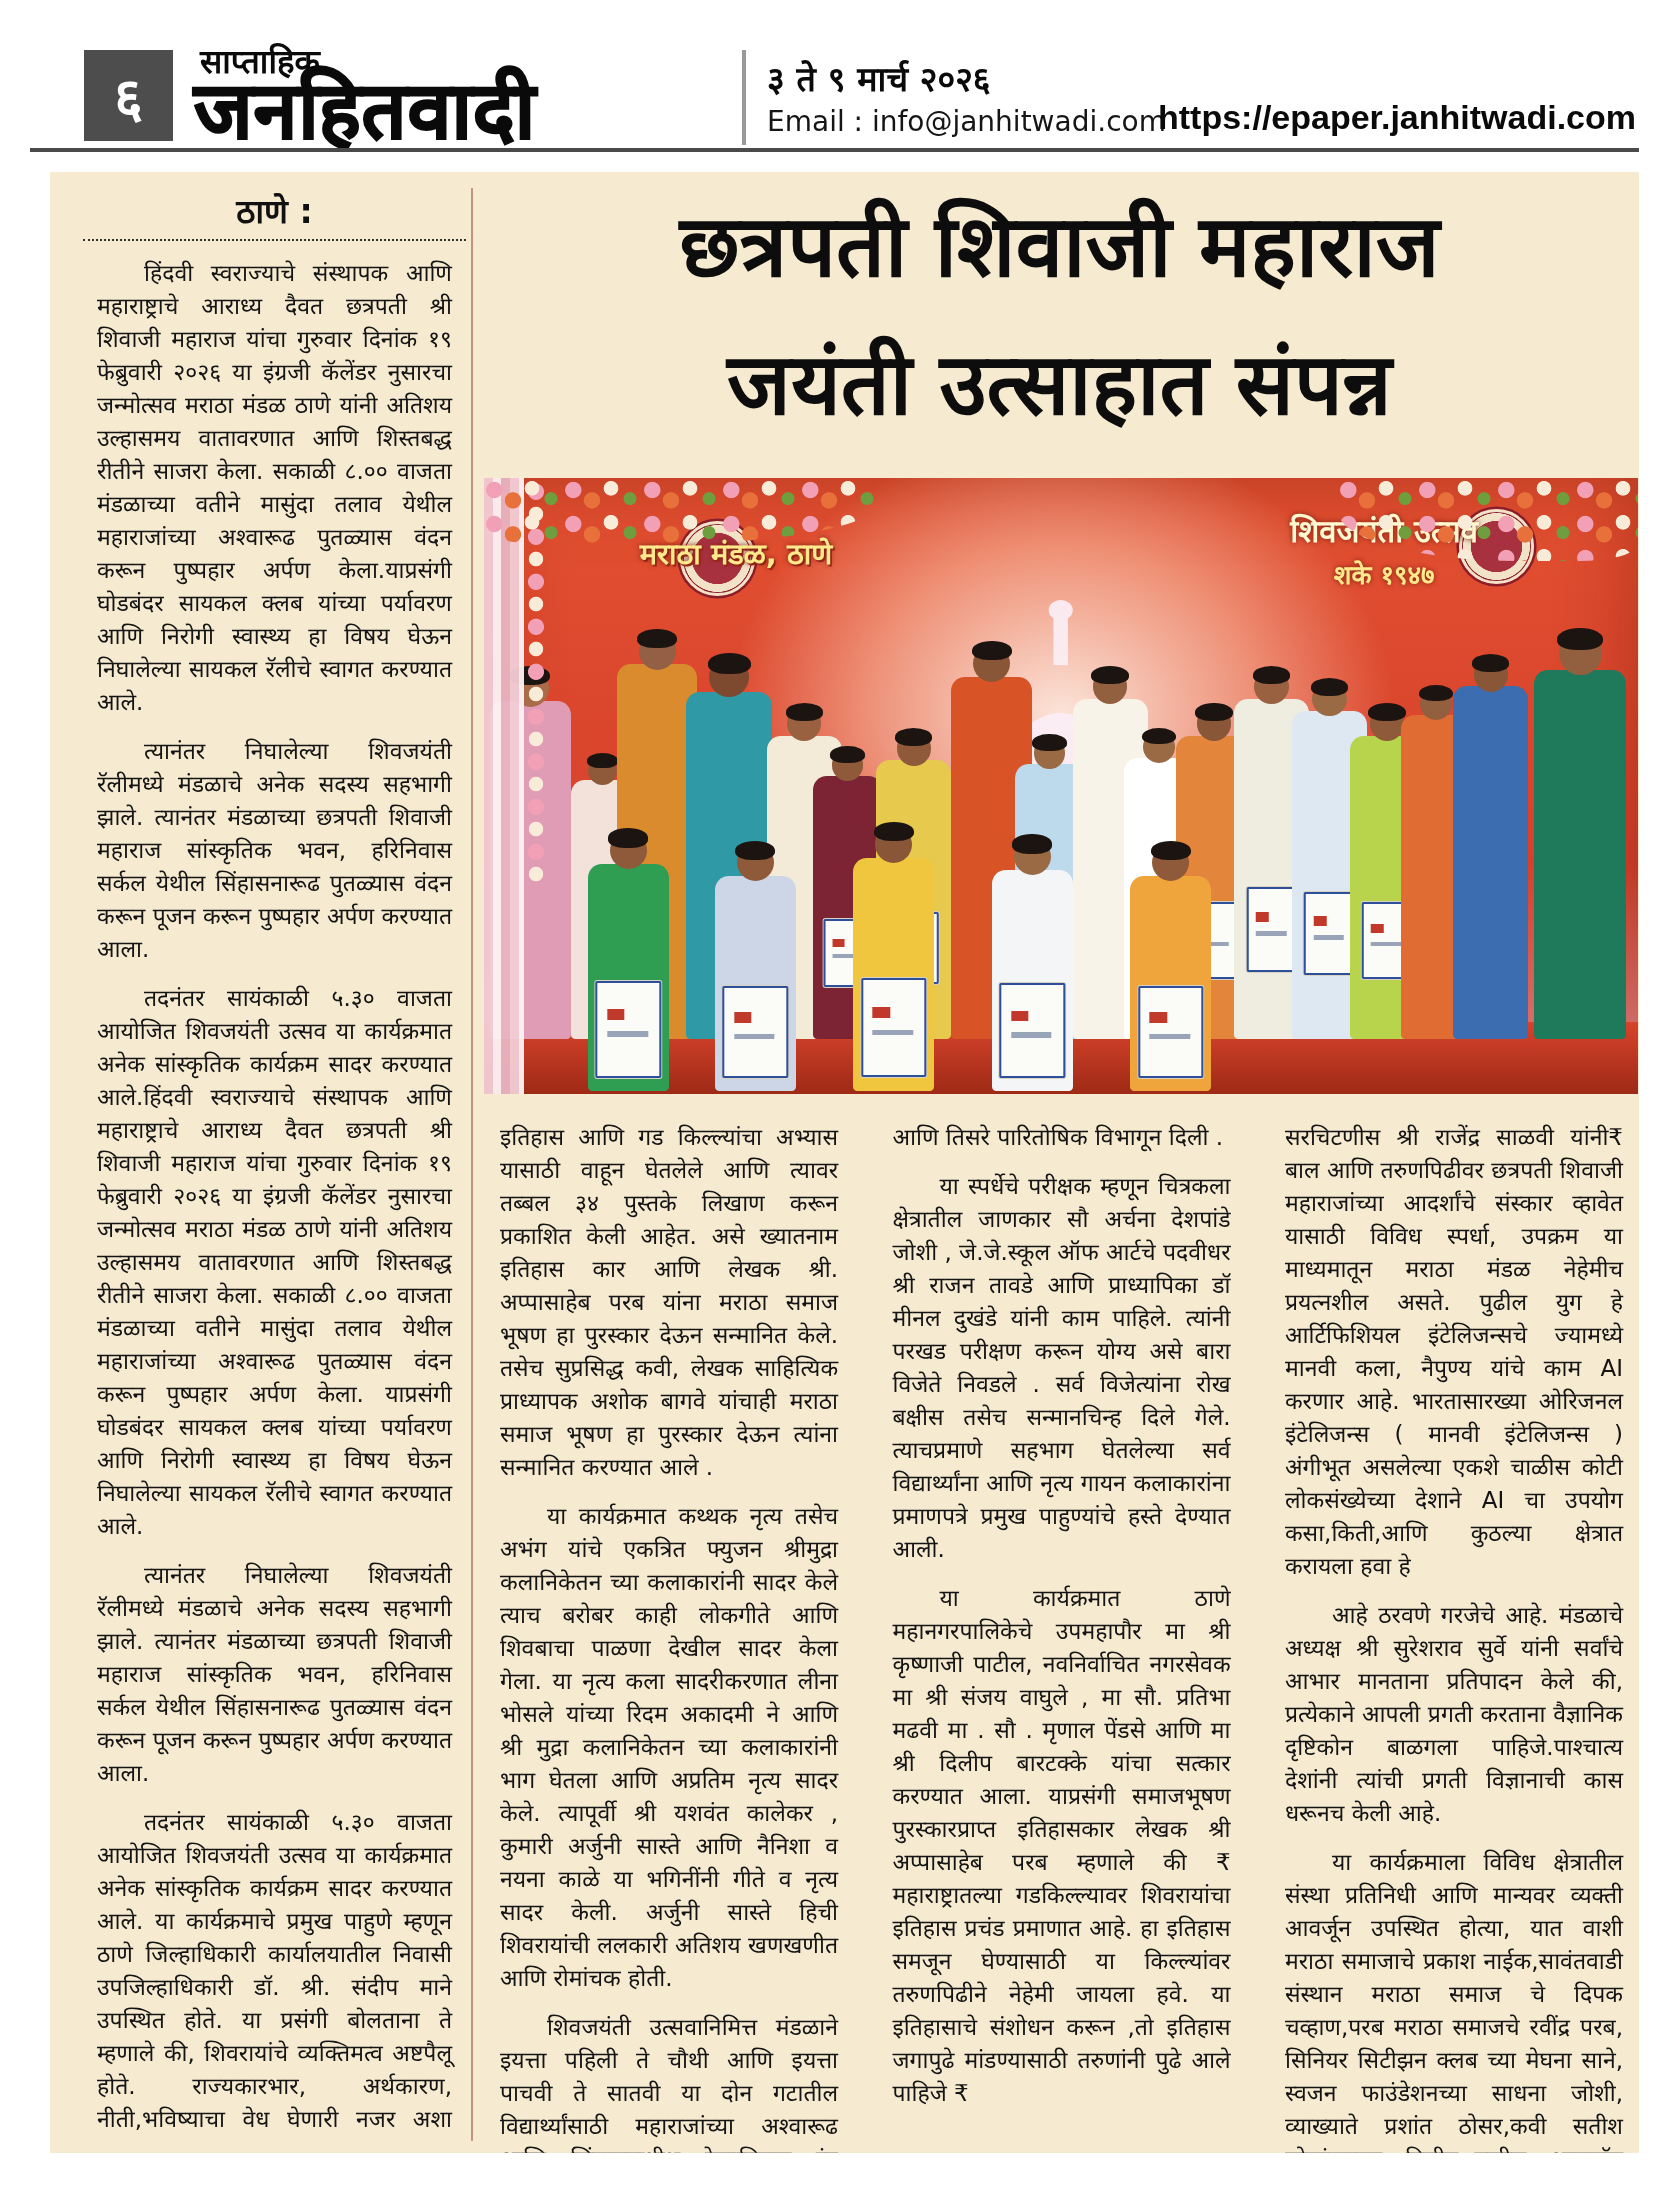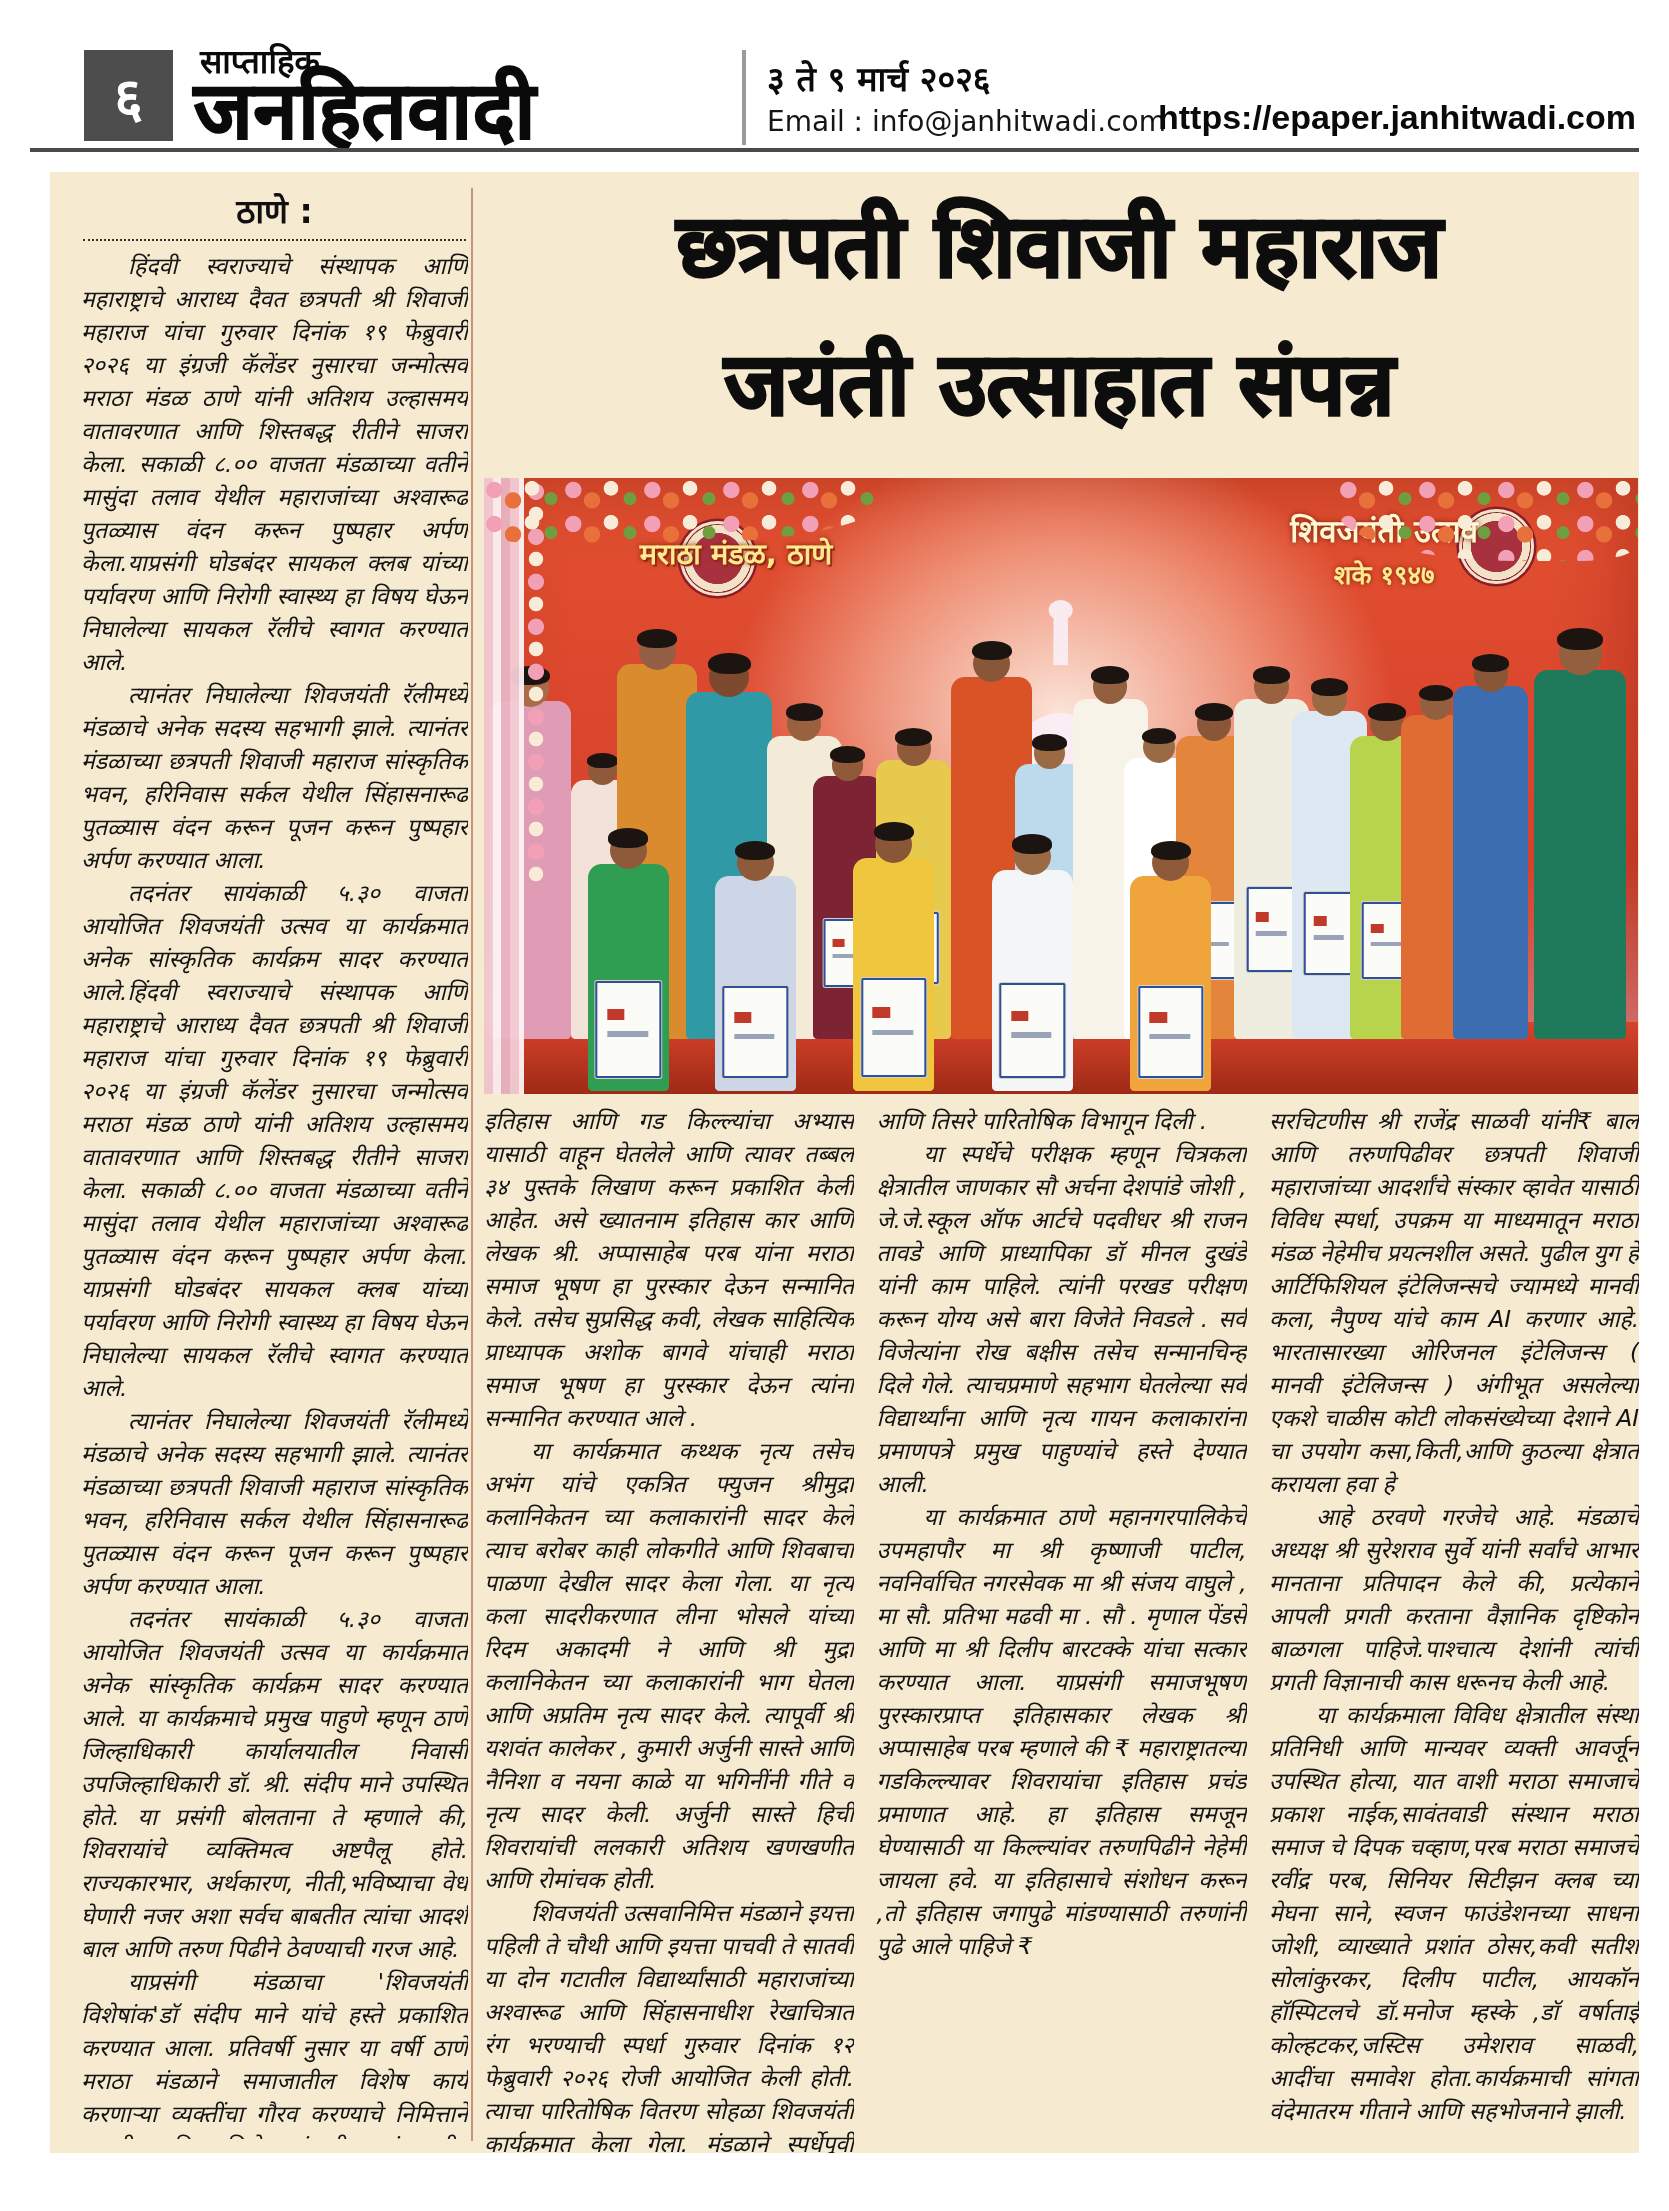--- a/index.html
+++ b/index.html
@@ -20,24 +20,24 @@
         font-weight:900;-webkit-text-stroke:1.7px #0a0a0a;color:#0a0a0a;}
   .website{position:absolute;right:33px;top:98px;font-size:34px;font-weight:bold;
         font-family:Liberation Sans, sans-serif;color:#0a0a0a;text-decoration:none;}
   .head-rule{position:absolute;left:30px;top:148px;width:1609px;height:4.3px;background:#4a4a4a;}
   
   .article{position:absolute;left:50px;top:172px;width:1589px;height:1981px;background:#f6ead0;}
   .col-rule{position:absolute;left:421px;top:15.5px;width:1.7px;height:1953px;background:#8a2b1e;opacity:.45;}
   .left-col{position:absolute;left:31px;top:15.5px;width:387px;height:1951px;overflow:hidden;}
   .dateline{text-align:center;font-size:33px;font-weight:bold;padding-bottom:6.9px;
         border-bottom:2.6px dotted #333;margin:0 1.7px 8.6px 1.7px;}
-  .para{margin:0;font-size:23px;line-height:33px;text-align:justify;text-indent:47px;color:#141414;font-style:italic;}
+  .para{margin:16px;font-size:23px;line-height:33px;text-align:justify;text-indent:47px;color:#141414;}
   .para.noindent{text-indent:0;}
   .headline{position:absolute;left:430px;top:5.2px;width:1159px;text-align:center;
-        font-size:86px;line-height:138px;font-weight:700;color:#0d0d0d;-webkit-text-stroke:2.6px #0d0d0d;}
+        font-size:86px;line-height:138px;font-weight:400;color:#0d0d0d;-webkit-text-stroke:2.6px #0d0d0d;}
   
   .photo{position:absolute;left:434px;top:306px;width:1154px;height:616px;overflow:hidden;
         background:linear-gradient(180deg,#e25030 0%,#d8432c 55%,#c23a24 100%);
         box-shadow:inset 0 0 77px rgba(90,10,0,.35);}
   .glow{position:absolute;left:20%;top:0;width:60%;height:85%;z-index:0;
         background:radial-gradient(ellipse at 50% 45%,rgba(255,245,235,.9),rgba(255,214,190,.5) 40%,rgba(255,180,150,0) 68%);}
   .cityband{position:absolute;left:0;bottom:72px;width:100%;height:26%;z-index:0;
         background:linear-gradient(180deg,rgba(233,160,150,0),rgba(226,150,160,.55));}
   .floor{position:absolute;left:0;bottom:0;width:100%;height:72px;z-index:1;
         background:linear-gradient(180deg,#d8432c,#9e2a16);}

